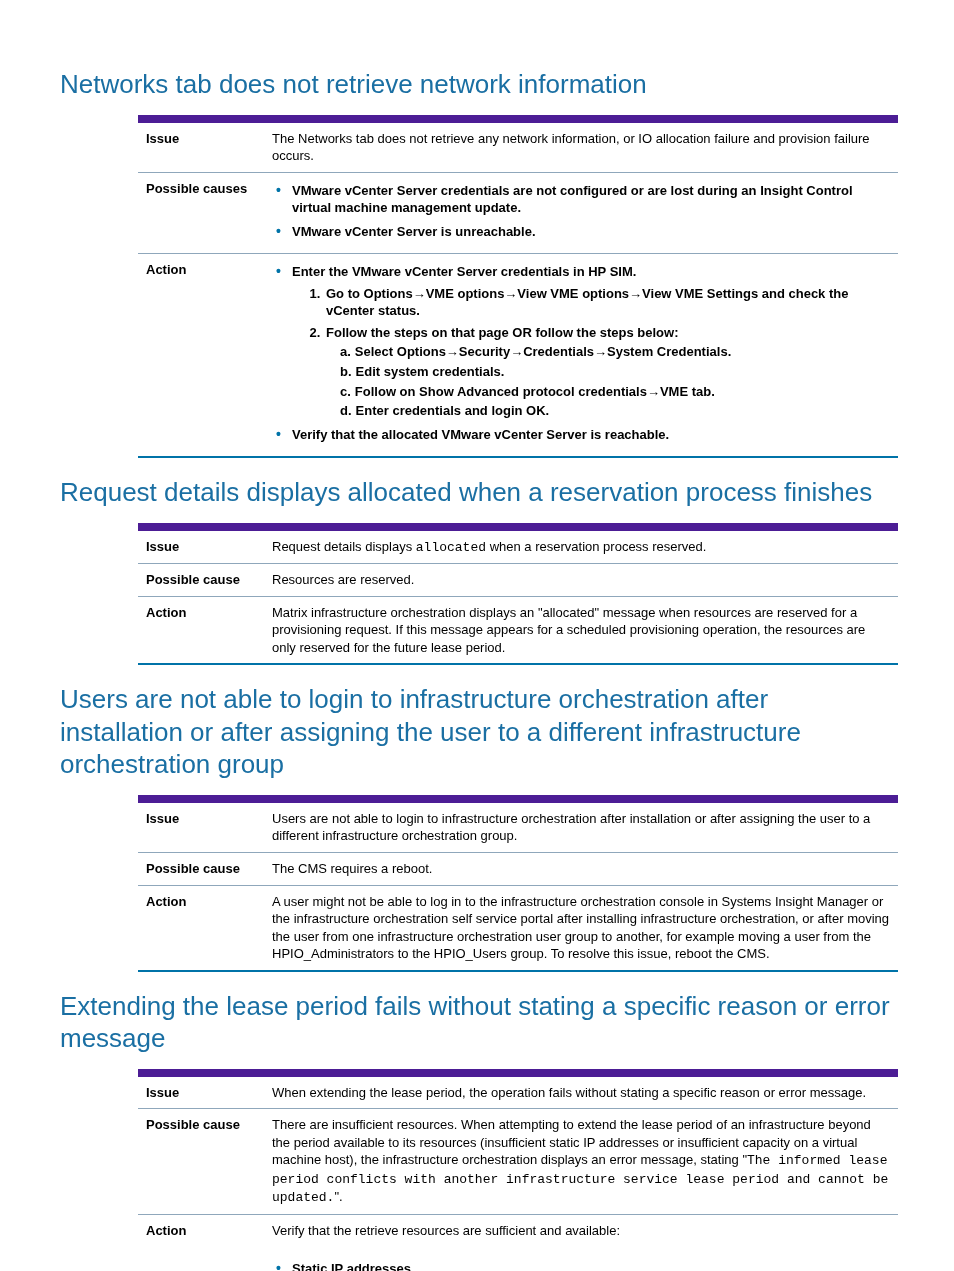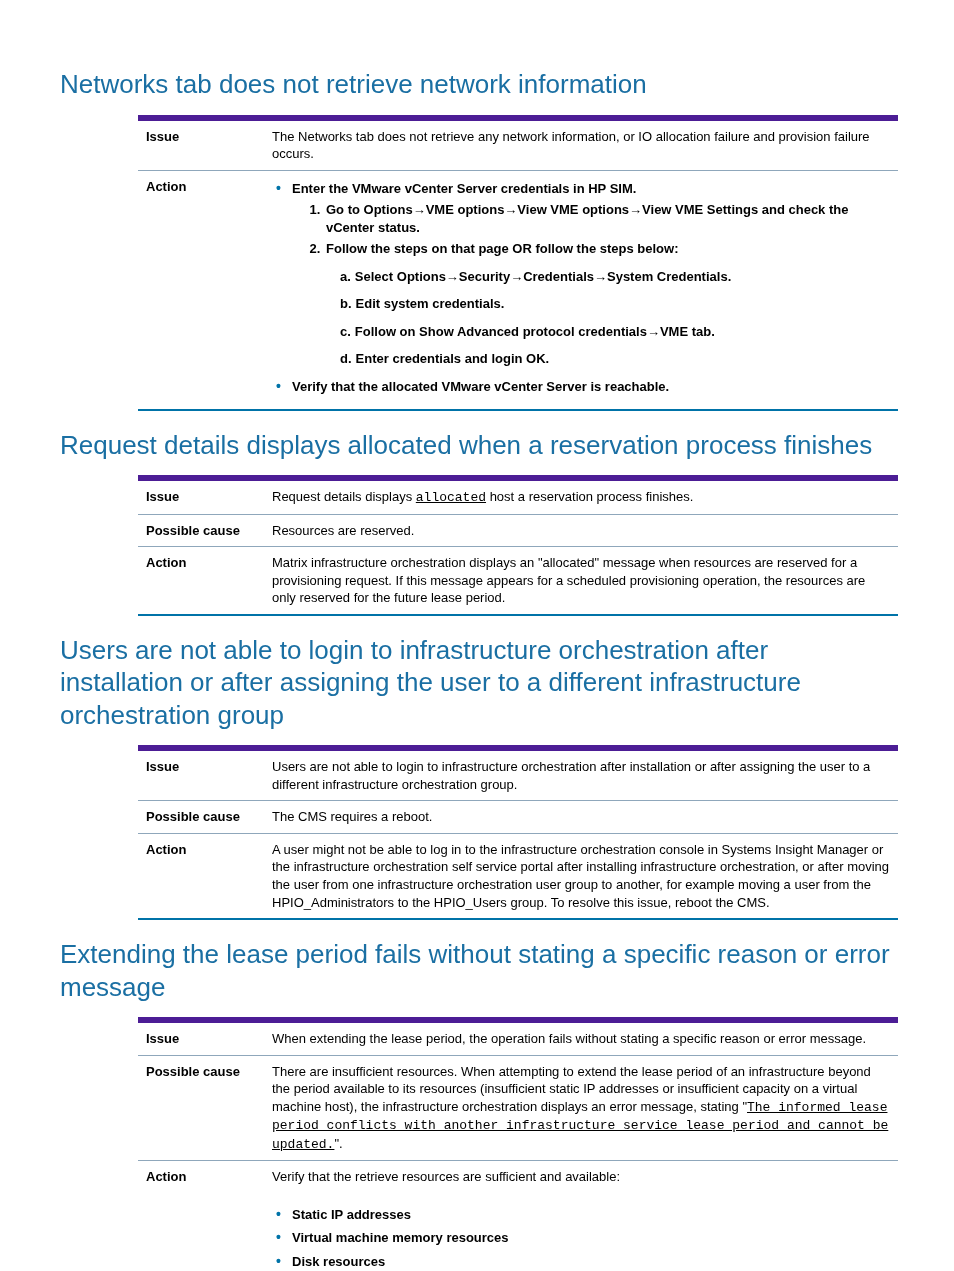--- a/index.html
+++ b/index.html
@@ -17,21 +17,21 @@
     font-weight: 400;
     color: #1a6fa3;
     font-size: 26px;
     margin: 18px 0 14px 0;
     line-height: 1.25;
   }
   table.tbl {
     border-collapse: collapse;
     width: 760px;
     margin: 0 0 10px 78px;
-    border-top: 6px solid #4c1d95;
+    border-top: 8px solid #4c1d95;
     border-bottom: 2px solid #0073a8;
   }
   table.tbl td {
     border-bottom: 1px solid #8fa7bb;
     padding: 7px 8px 7px 8px;
     vertical-align: top;
     font-size: 13px;
   }
   table.tbl tr:last-child td { border-bottom: none; }
   td.lbl {
@@ -40,41 +40,50 @@
     font-size: 13px;
   }
   ul.b { list-style: none; padding-left: 4px; margin: 0; }
   ul.b > li { position: relative; padding-left: 16px; margin: 2px 0 6px 0; }
   ul.b > li::before {
     content: "•"; position: absolute; left: 0; top: 0; color: #0073a8; font-size: 14px; line-height: 1.2;
   }
   ol.n { margin: 4px 0 6px 0; padding-left: 32px; }
   ol.n > li { margin: 2px 0 4px 0; padding-left: 2px; }
   ol.a { list-style: none; margin: 2px 0 2px 0; padding-left: 14px; }
-  ol.a > li { margin: 10px 0; }
+  ol.a > li { margin: 2px 0; }
   .letter { font-weight: bold; margin-right: 4px; }
   .b { font-weight: bold; }
-  .mono { font-family: "Courier New", monospace; font-size: 13px; text-decoration: underline; }
+  .mono { font-family: "Courier New", monospace; font-size: 13px; }
   .footer {
     width: 760px;
     margin: 18px 0 0 78px;
     text-align: right;
     font-size: 15px;
     text-decoration: underline;
   }
 </style>
 </head>
 <body>
 
 <h2 class="section-heading">Networks tab does not retrieve network information</h2>
 <table class="tbl">
   <tbody>
       <tr>
     <td class="lbl">Issue</td>
     <td>The Networks tab does not retrieve any network information, or IO allocation failure and provision failure occurs.</td>
+  </tr>
+  <tr>
+    <td class="lbl">Possible causes</td>
+    <td>
+      <ul class="b">
+        <li>VMware vCenter Server credentials are not configured or are lost during an Insight Control virtual machine management update.</li>
+        <li>VMware vCenter Server is unreachable.</li>
+      </ul>
+    </td>
   </tr>
   <tr>
     <td class="lbl">Action</td>
     <td>
       <ul class="b">
         <li>
           <span>Enter the VMware vCenter Server credentials in HP SIM.</span>
           <ol class="n">
             <li>
               <span>Go to </span><span class="b">Options→VME options→View VME options→View VME Settings</span><span> and check the vCenter status.</span>
@@ -96,21 +105,21 @@
   </tr>
 </tbody>
   </table>
 
 <h2 class="section-heading">Request details displays allocated when a reservation process finishes</h2>
 <table class="tbl">
   <tbody>
       <tr>
     <td class="lbl">Issue</td>
     <td>
-      <span>Request details displays </span><span class="mono">allocated</span><span> host a reservation process finishes.</span>
+      <span>Request details displays </span><span class="mono">allocated</span><span> when a reservation process reserved.</span>
     </td>
   </tr>
   <tr>
     <td class="lbl">Possible cause</td>
     <td>Resources are reserved.</td>
   </tr>
   <tr>
     <td class="lbl">Action</td>
     <td>Matrix infrastructure orchestration displays an "allocated" message when resources are reserved for a provisioning request. If this message appears for a scheduled provisioning operation, the resources are only reserved for the future lease period.</td>
   </tr>

